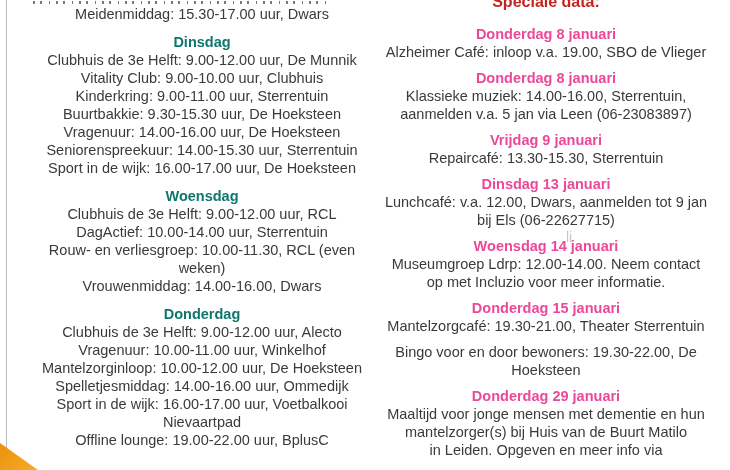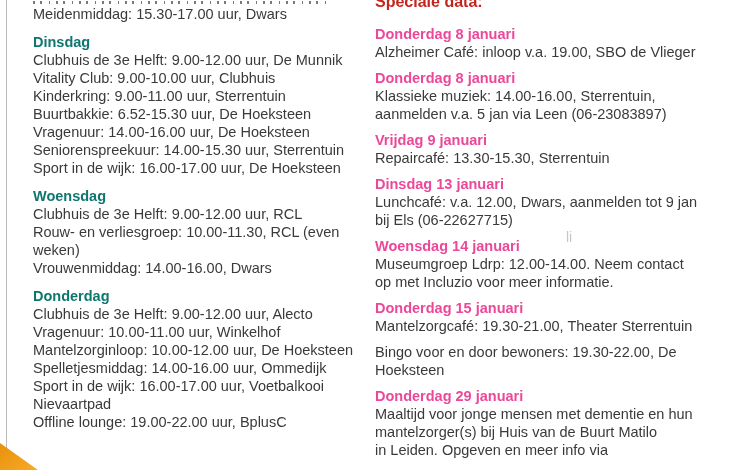--- a/index.html
+++ b/index.html
@@ -1,17 +1,17 @@
 <!DOCTYPE html>
 <html><head>
 <meta charset="utf-8">
 <style>
   html,body{margin:0;padding:0;background:#fff;}
   .page{position:relative;width:730px;height:470px;background:#ffffff;overflow:hidden;
-        font-family:"Liberation Sans","DejaVu Sans",sans-serif;color:#3a3a3a;}
+        font-family:"Liberation Sans","DejaVu Sans",sans-serif;color:#3a3a3a;text-align:center;}
   .vline{position:absolute;left:6px;top:0;width:1px;height:470px;background:#bababa;}
   .triangle{position:absolute;left:0;bottom:0;width:38px;height:27px;
             background:linear-gradient(135deg,#e8920c,#f9aa28);
             clip-path:polygon(0 0,0 100%,100% 100%);}
   .remnant{position:absolute;left:33px;top:1px;width:296px;height:3px;opacity:.75;
            background:repeating-linear-gradient(90deg,#4d4d4d 0 2px,transparent 2px 7px,
            #4d4d4d 7px 9px,transparent 9px 16px,#4d4d4d 16px 17px,transparent 17px 23px);}
   .left-col{position:absolute;left:33px;top:5px;width:338px;font-size:14.5px;line-height:18px;}
   .section{margin-top:10px;}
   .section.first{margin-top:0;}
@@ -37,29 +37,30 @@
 
     <div class="section first">
       <div class="item">Meidenmiddag: 15.30-17.00 uur, Dwars</div>
     </div>
 
     <div class="section">
       <div class="day-heading">Dinsdag</div>
       <div class="item">Clubhuis de 3e Helft: 9.00-12.00 uur, De Munnik</div>
       <div class="item">Vitality Club: 9.00-10.00 uur, Clubhuis</div>
       <div class="item">Kinderkring: 9.00-11.00 uur, Sterrentuin</div>
-      <div class="item">Buurtbakkie: 6.52-15.30 uur, De Hoeksteen</div>
+      <div class="item">Buurtbakkie: 9.30-15.30 uur, De Hoeksteen</div>
       <div class="item">Vragenuur: 14.00-16.00 uur, De Hoeksteen</div>
       <div class="item">Seniorenspreekuur: 14.00-15.30 uur, Sterrentuin</div>
       <div class="item">Sport in de wijk: 16.00-17.00 uur, De Hoeksteen</div>
     </div>
 
     <div class="section">
       <div class="day-heading">Woensdag</div>
       <div class="item">Clubhuis de 3e Helft: 9.00-12.00 uur, RCL</div>
+      <div class="item">DagActief: 10.00-14.00 uur, Sterrentuin</div>
       <div class="item">Rouw- en verliesgroep: 10.00-11.30, RCL (even
 weken)</div>
       <div class="item">Vrouwenmiddag: 14.00-16.00, Dwars</div>
     </div>
 
     <div class="section">
       <div class="day-heading">Donderdag</div>
       <div class="item">Clubhuis de 3e Helft: 9.00-12.00 uur, Alecto</div>
       <div class="item">Vragenuur: 10.00-11.00 uur, Winkelhof</div>
       <div class="item">Mantelzorginloop: 10.00-12.00 uur, De Hoeksteen</div>

